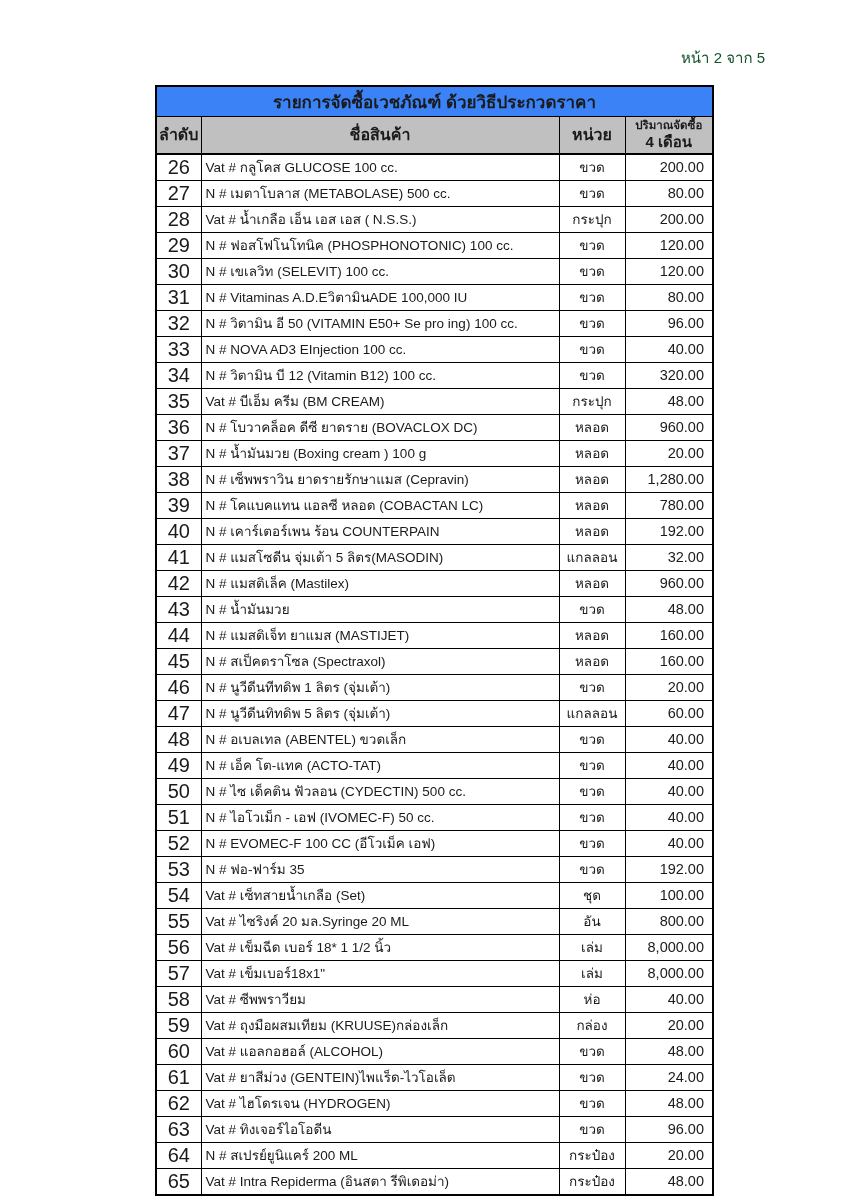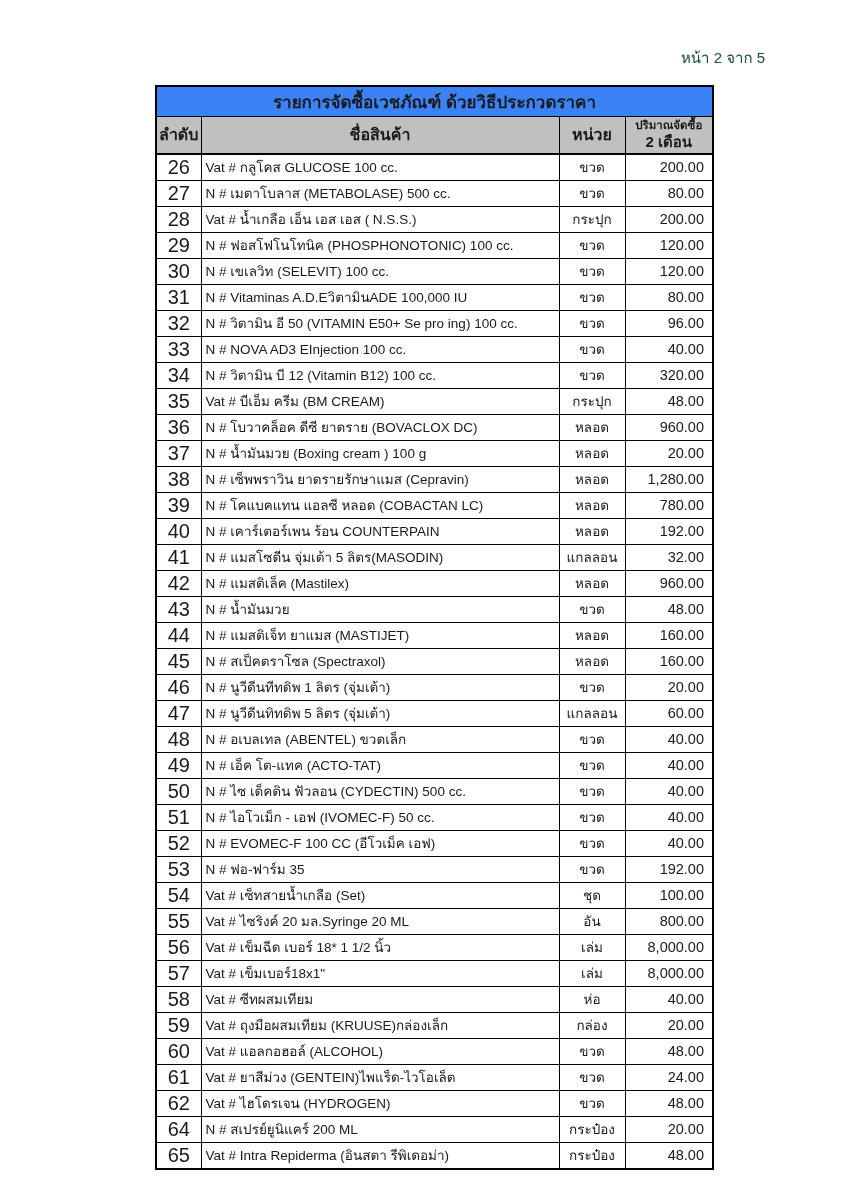--- a/index.html
+++ b/index.html
@@ -81,21 +81,21 @@
   <thead>
     <tr class="title-row">
       <th colspan="4">รายการจัดซื้อเวชภัณฑ์ ด้วยวิธีประกวดราคา</th>
     </tr>
     <tr class="header-row">
       <th class="col-no">ลำดับ</th>
       <th class="col-name">ชื่อสินค้า</th>
       <th class="col-unit">หน่วย</th>
       <th class="col-qty">
         <div class="qty-sub1">ปริมาณจัดซื้อ</div>
-        <div class="qty-sub2">2 เดือน</div>
+        <div class="qty-sub2">4 เดือน</div>
       </th>
     </tr>
   </thead>
   <tbody id="table-body">
       <tr>
     <td class="cell-no">26</td>
     <td class="cell-name">Vat # กลูโคส GLUCOSE 100 cc.</td>
     <td class="cell-unit">ขวด</td>
     <td class="cell-qty">200.00</td>
   </tr>
@@ -280,21 +280,21 @@
     <td class="cell-qty">8,000.00</td>
   </tr>
       <tr>
     <td class="cell-no">57</td>
     <td class="cell-name">Vat # เข็มเบอร์18x1"</td>
     <td class="cell-unit">เล่ม</td>
     <td class="cell-qty">8,000.00</td>
   </tr>
       <tr>
     <td class="cell-no">58</td>
-    <td class="cell-name">Vat # ซีทผสมเทียม</td>
+    <td class="cell-name">Vat # ซีพพราวียม</td>
     <td class="cell-unit">ห่อ</td>
     <td class="cell-qty">40.00</td>
   </tr>
       <tr>
     <td class="cell-no">59</td>
     <td class="cell-name">Vat # ถุงมือผสมเทียม (KRUUSE)กล่องเล็ก</td>
     <td class="cell-unit">กล่อง</td>
     <td class="cell-qty">20.00</td>
   </tr>
       <tr>
@@ -309,20 +309,26 @@
     <td class="cell-unit">ขวด</td>
     <td class="cell-qty">24.00</td>
   </tr>
       <tr>
     <td class="cell-no">62</td>
     <td class="cell-name">Vat # ไฮโดรเจน (HYDROGEN)</td>
     <td class="cell-unit">ขวด</td>
     <td class="cell-qty">48.00</td>
   </tr>
       <tr>
+    <td class="cell-no">63</td>
+    <td class="cell-name">Vat # ทิงเจอร์ไอโอดีน</td>
+    <td class="cell-unit">ขวด</td>
+    <td class="cell-qty">96.00</td>
+  </tr>
+      <tr>
     <td class="cell-no">64</td>
     <td class="cell-name">N # สเปรย์ยูนิแคร์ 200 ML</td>
     <td class="cell-unit">กระป๋อง</td>
     <td class="cell-qty">20.00</td>
   </tr>
       <tr>
     <td class="cell-no">65</td>
     <td class="cell-name">Vat # Intra Repiderma (อินสตา รีพิเดอม่า)</td>
     <td class="cell-unit">กระป๋อง</td>
     <td class="cell-qty">48.00</td>

